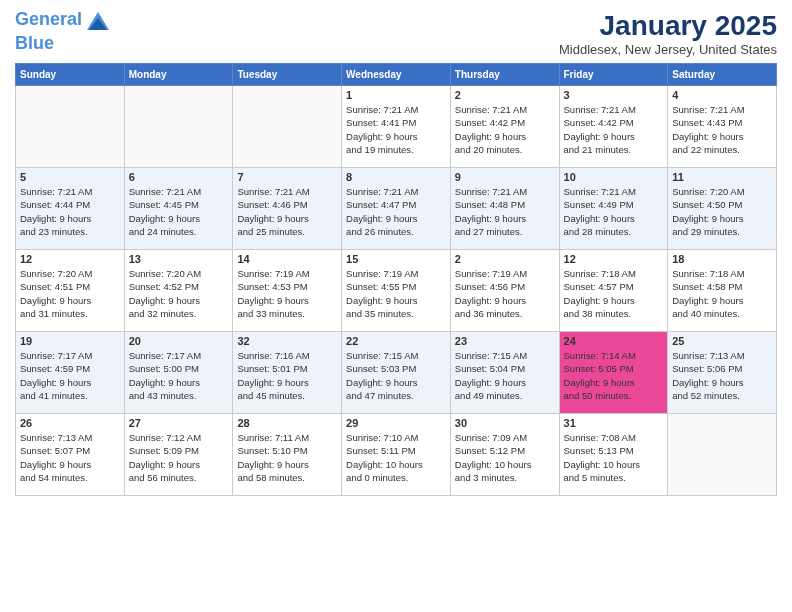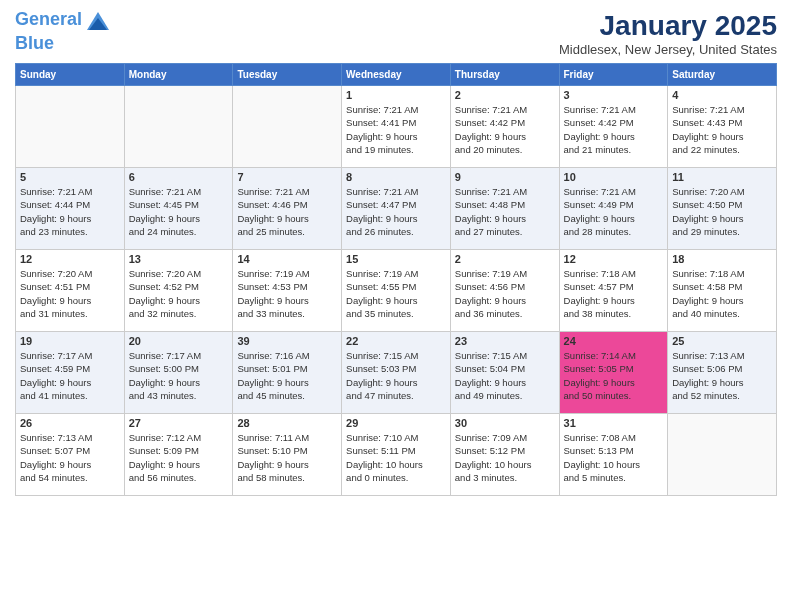--- a/index.html
+++ b/index.html
@@ -276,21 +276,21 @@
 and 41 minutes.</div>
           </td>
           <td style="background: rgb(238, 242, 249);">
             <span class="day-number">20</span>
             <div class="day-info" style="white-space: pre-line;">Sunrise: 7:17 AM
 Sunset: 5:00 PM
 Daylight: 9 hours
 and 43 minutes.</div>
           </td>
           <td style="background: rgb(238, 242, 249);">
-            <span class="day-number">39</span>
+            <span class="day-number">32</span>
             <div class="day-info" style="white-space: pre-line;">Sunrise: 7:16 AM
 Sunset: 5:01 PM
 Daylight: 9 hours
 and 45 minutes.</div>
           </td>
           <td style="background: rgb(238, 242, 249);">
             <span class="day-number">22</span>
             <div class="day-info" style="white-space: pre-line;">Sunrise: 7:15 AM
 Sunset: 5:03 PM
 Daylight: 9 hours

